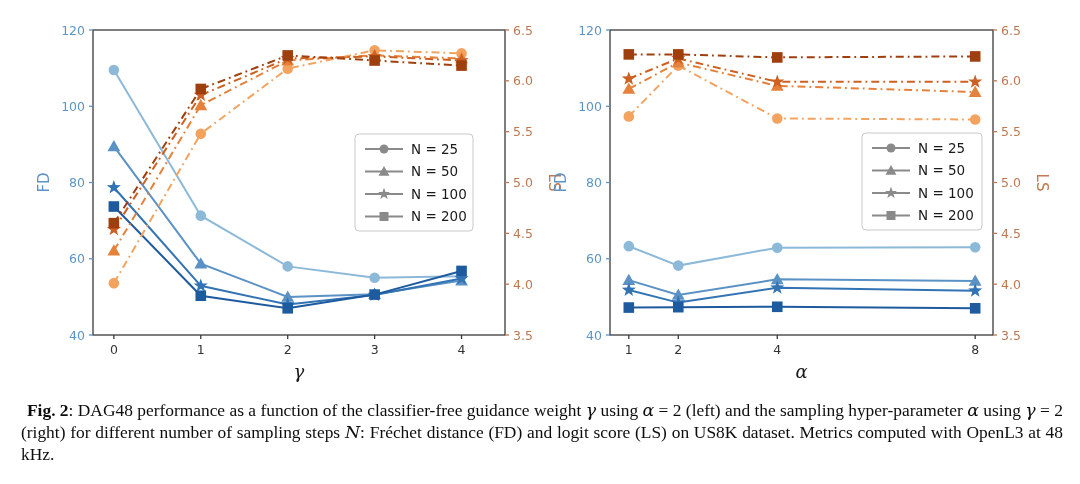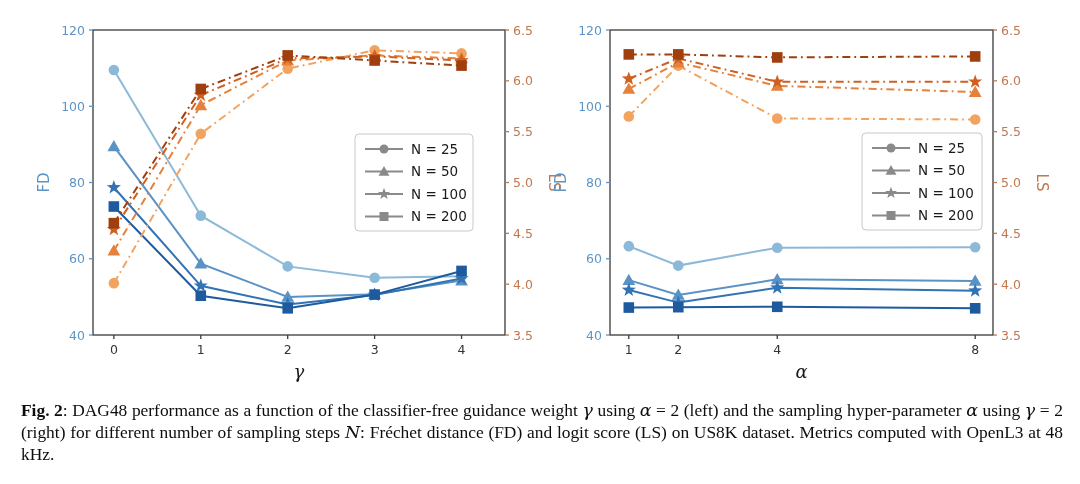--- a/index.html
+++ b/index.html
@@ -2,21 +2,21 @@
 <html><head>
 <meta charset="utf-8">
 <style>
   html,body{margin:0;padding:0;background:#ffffff;}
   .page{position:relative;width:1080px;height:484px;background:#ffffff;overflow:hidden;
         font-family:"DejaVu Sans",sans-serif;}
   .charts{position:absolute;left:0;top:0;width:1080px;height:392px;}
   .caption{position:absolute;left:21px;top:399px;width:1042px;
            font-family:"Liberation Serif","DejaVu Serif",serif;
            font-size:17.4px;line-height:22px;color:#0d0d0d;text-align:justify;}
-  .caption .fig-label{font-weight:bold;}
+  .caption .fig-label{font-weight:bold;margin-left:6px;}
   .caption .math{font-style:italic;font-family:"DejaVu Serif",serif;}
 </style>
 </head>
 <body>
 
 <div class="page">
   <svg class="charts" id="charts-svg" viewBox="0 0 1080 392">
       <g>
         <rect x="93" y="30" width="412" height="305" fill="none" stroke="#3a3a3a" stroke-width="1.3"></rect>
         <line x1="89" y1="335" x2="93" y2="335" stroke="#5e94c5" stroke-width="1.3"></line>

